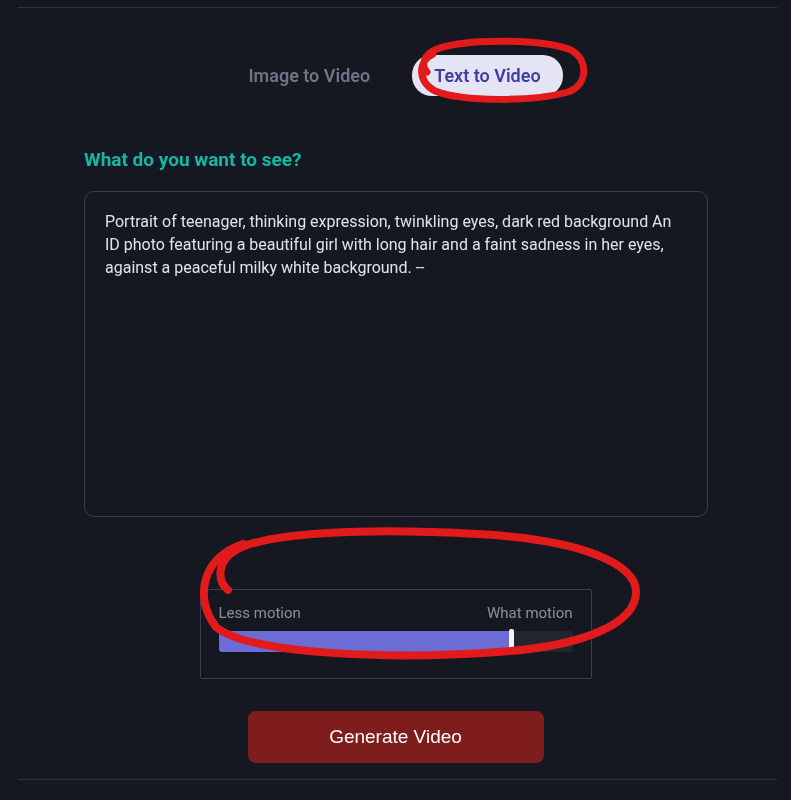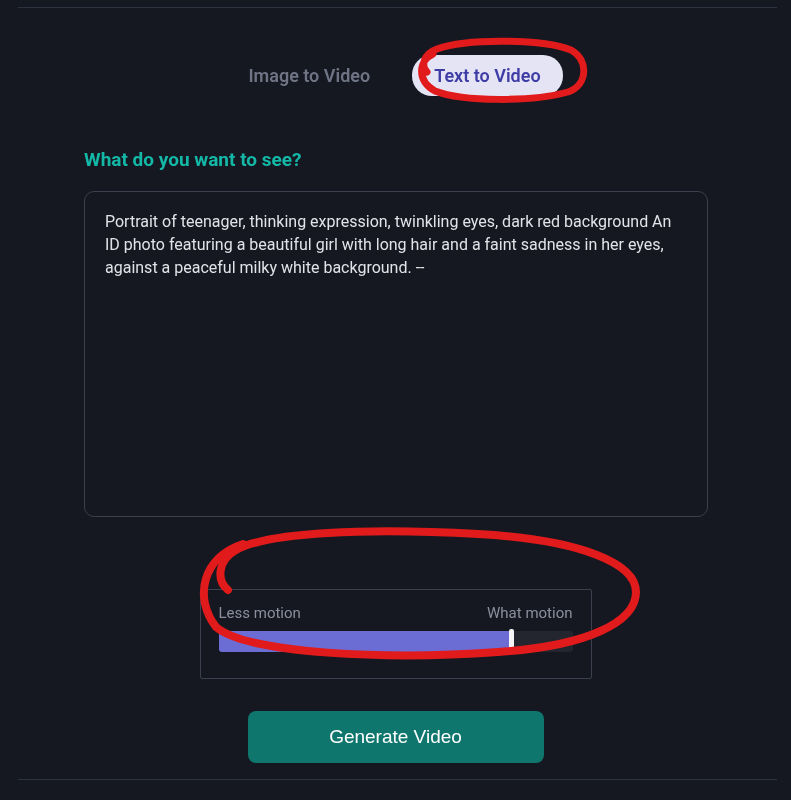--- a/index.html
+++ b/index.html
@@ -116,21 +116,21 @@
       left: calc(82.5% - 2px);
       width: 5px;
       height: 25px;
       background: #f5f5f7;
       border-radius: 2px;
     }
     .generate-btn {
       display: block;
       width: 296px;
       margin: 32px auto 0 auto;
-      background: #0f766e;
+      background: #7f1d1d;
       color: #fff;
       font-size: 19px;
       font-weight: 500;
       border: none;
       border-radius: 8px;
       padding: 15px 0;
       cursor: pointer;
       text-align: center;
     }
     

